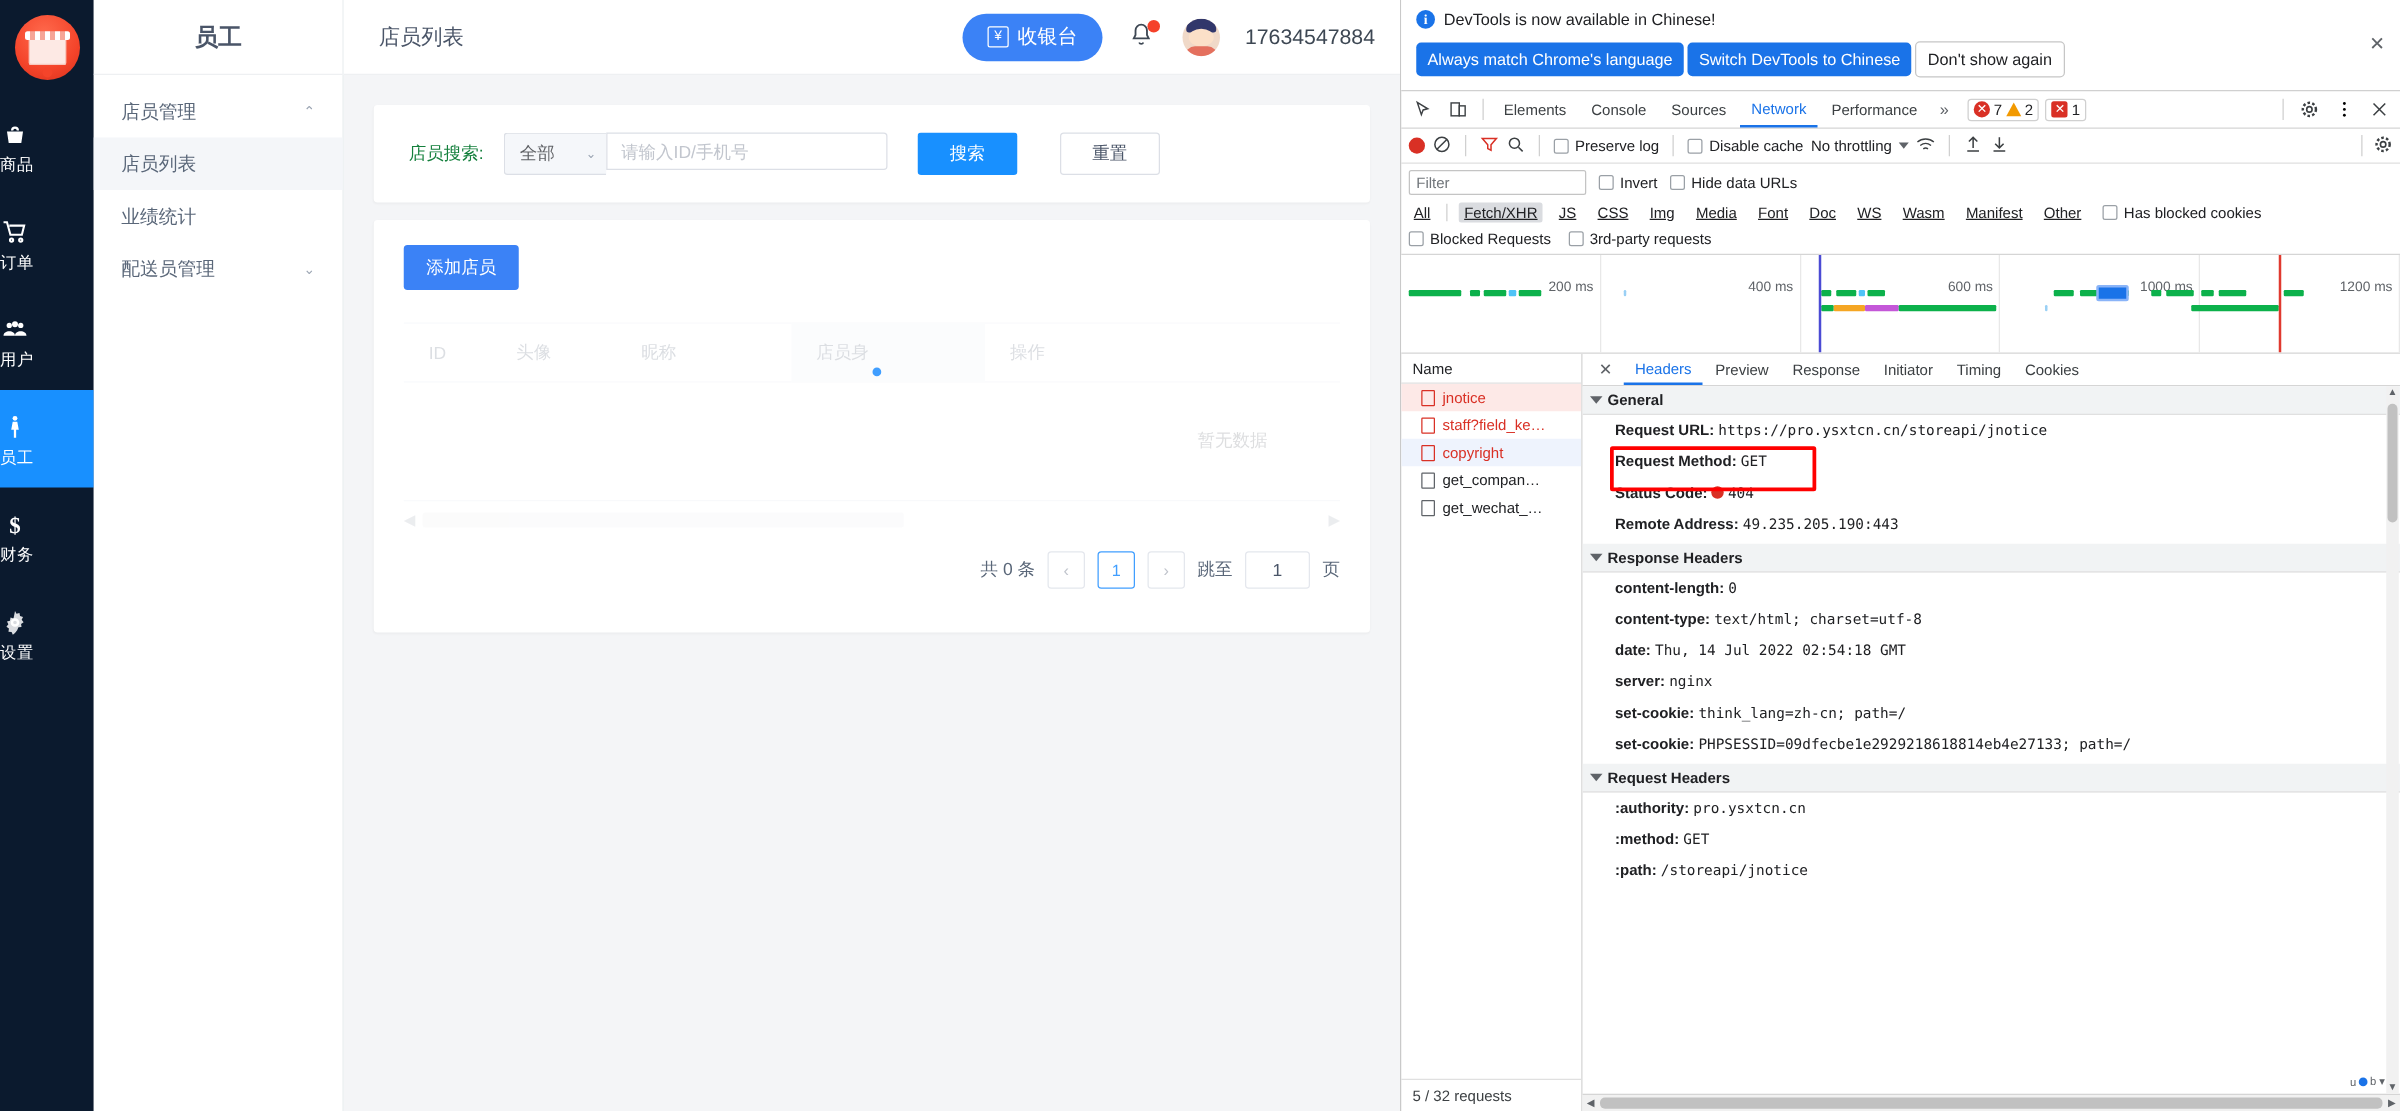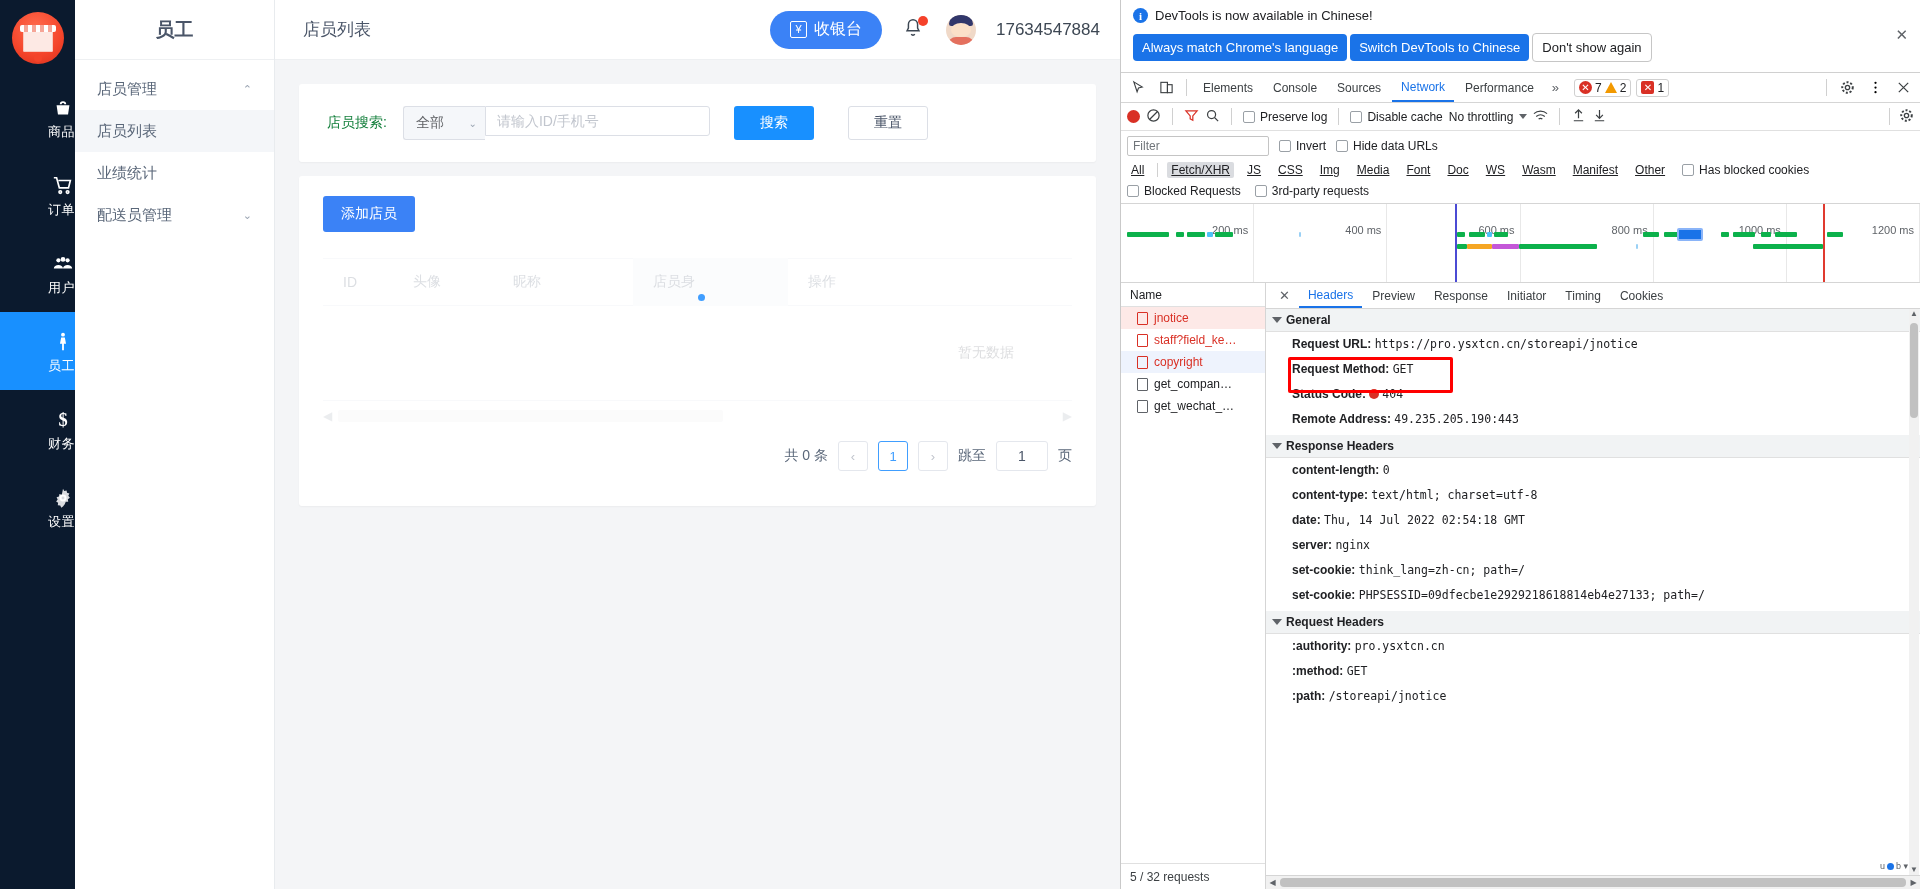--- a/index.html
+++ b/index.html
@@ -30,21 +30,21 @@
   }
   .logo .shop::before {
     content: ""; position: absolute; top: -5px; left: -3px; right: -3px; height: 7px;
     background: repeating-linear-gradient(90deg, #fff 0 4px, #f6a597 4px 8px);
     border-radius: 2px;
   }
   .logo .dot { position: absolute; bottom: 2px; left: 50%; transform: translateX(-50%);
     width: 8px; height: 8px; border-radius: 50%; background: #f4442a; }
   .rail-item {
     width: 75px; height: 78px; display: flex; flex-direction: column;
-    align-items: flex-end; justify-content: center; gap: 5px;
+    align-items: flex-start; justify-content: center; gap: 5px;
     color: #fff; cursor: pointer;
   }
   .rail-item.active { background: #1890ff; }
   .rail-item .ico { width: 24px; height: 24px; display: flex; align-items: center; justify-content: center; }
   .rail-item .ico svg { width: 22px; height: 22px; fill: #fff; }
   .rail-item .lbl { font-size: 13px; line-height: 1; letter-spacing: .5px; }
   .rail-spacer-top { height: 14px; }
 
   
   .subnav {
@@ -653,23 +653,20 @@
         <div class="ov-tick">
             <span>200 ms</span>
           </div>
         <div class="ov-tick">
             <span>400 ms</span>
           </div>
         <div class="ov-tick">
             <span>600 ms</span>
           </div>
         <div class="ov-tick">
-            <span>800 ms</span>
-          </div>
-        <div class="ov-tick">
             <span>1000 ms</span>
           </div>
         <div class="ov-tick">
             <span>1200 ms</span>
           </div>
       </div>
       <div class="bandlane" style="left:6px;top:28px;width:42px;background:#0cb14b;"></div>
       <div class="bandlane" style="left:55px;top:28px;width:8px;background:#0cb14b;"></div>
       <div class="bandlane" style="left:66px;top:28px;width:18px;background:#0cb14b;"></div>
       <div class="bandlane" style="left:86px;top:28px;width:6px;background:#4fc3f7;"></div>

